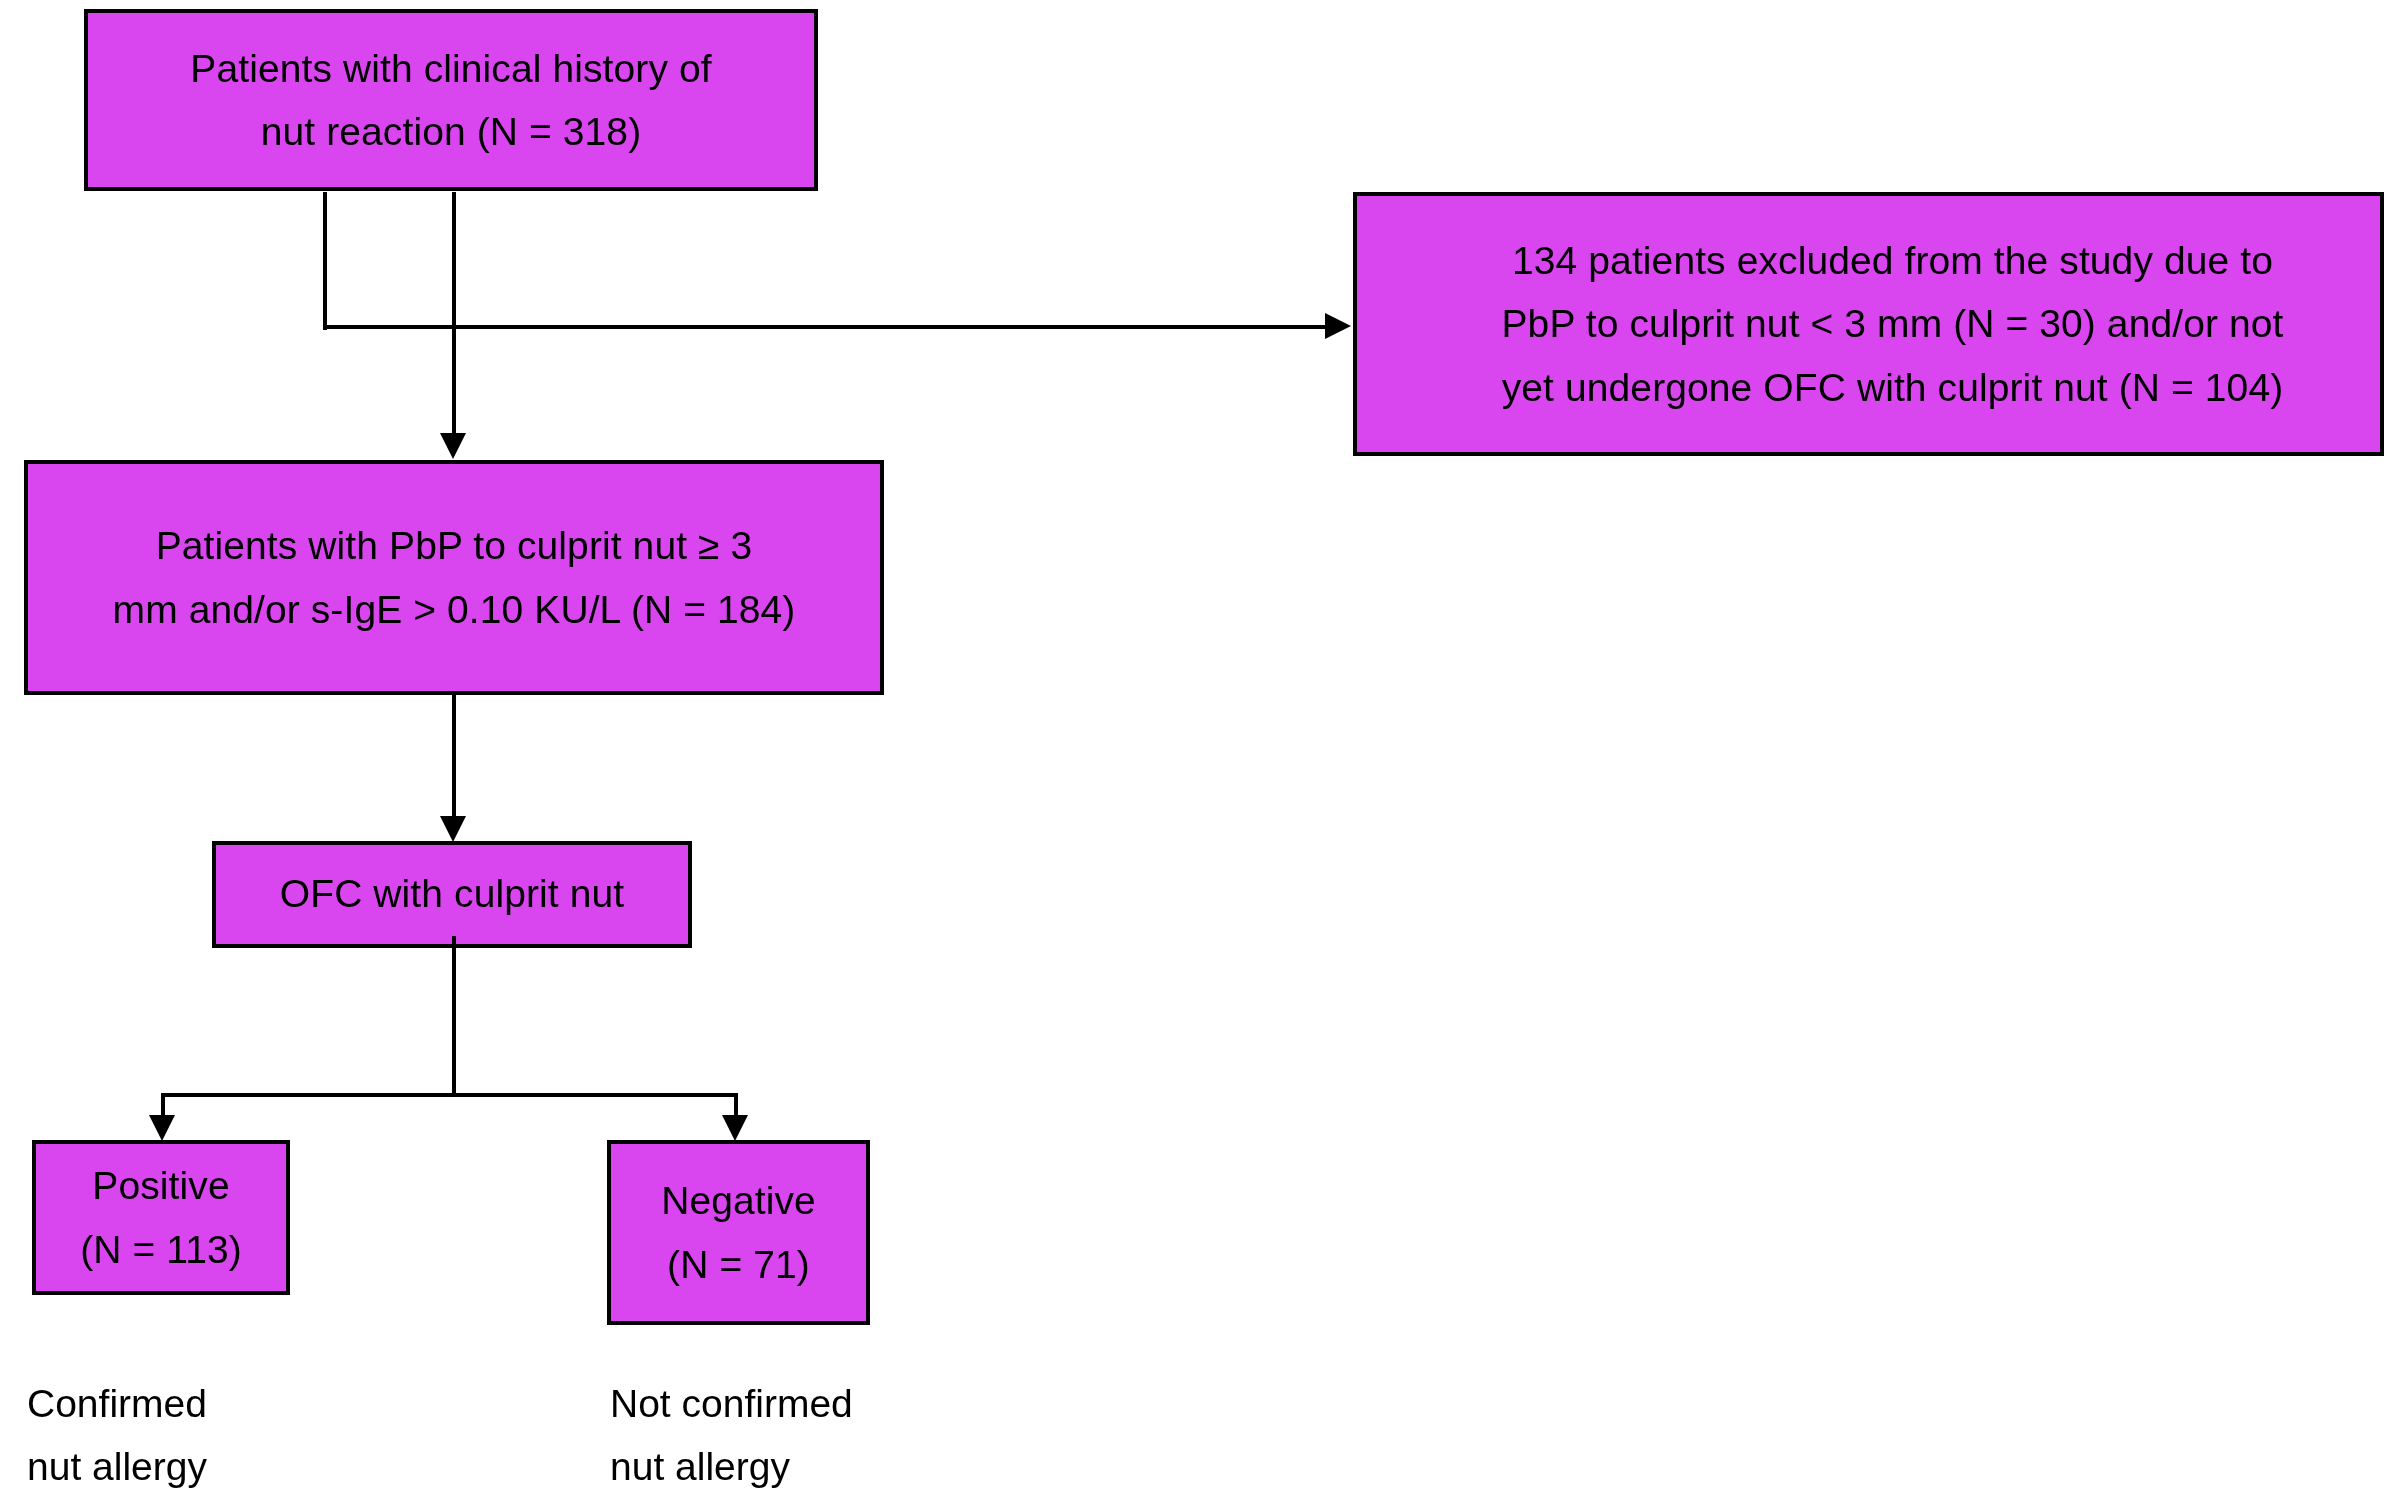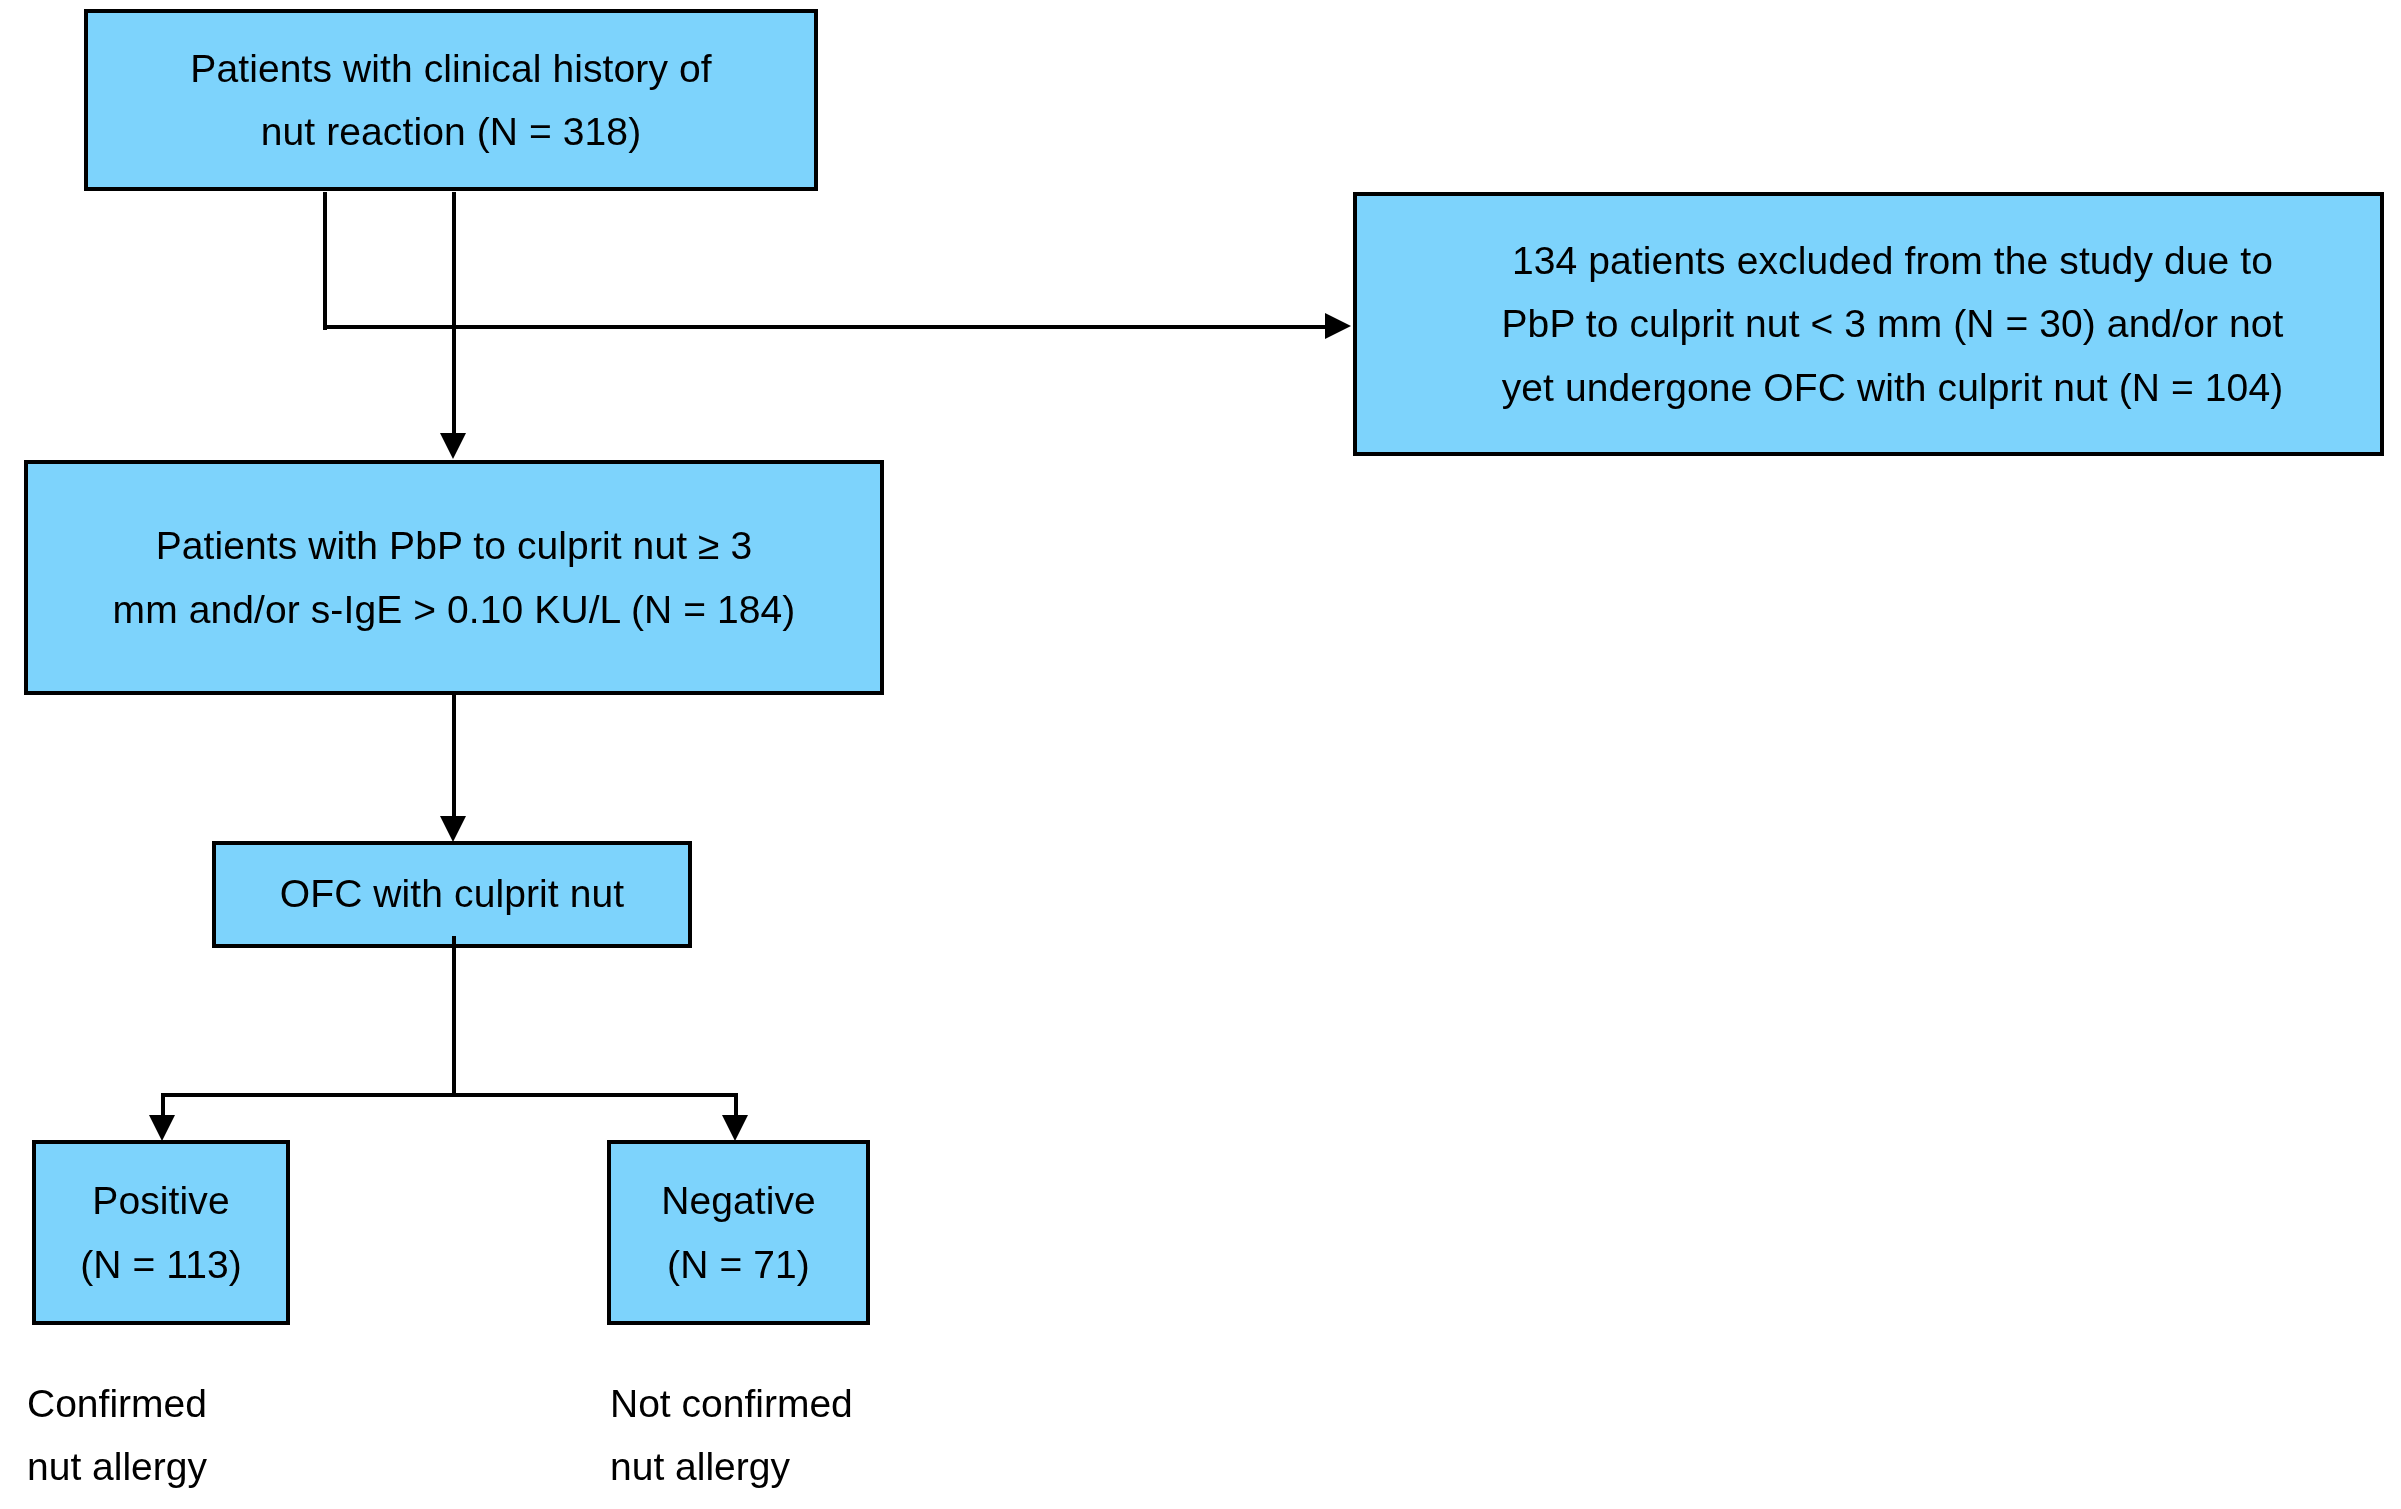--- a/index.html
+++ b/index.html
@@ -13,21 +13,21 @@
     height: 1510px;
     background: #ffffff;
     font-family: "Liberation Sans", sans-serif;
     color: #000000;
     overflow: hidden;
   }
   .node {
     position: absolute;
     box-sizing: border-box;
     border: 4.4px solid #000000;
-    background: #7dd3fc;
+    background: #d946ef;
     display: flex;
     align-items: center;
     justify-content: center;
     text-align: center;
   }
   .node .node-text {
     display: block;
     width: 100%;
     padding: 0 16px;
     box-sizing: border-box;
@@ -35,21 +35,21 @@
     line-height: 1.62;
     font-weight: 400;
     letter-spacing: 0.1px;
     white-space: pre-line;
   }
   
   #node-cohort      { left: 84px;  top: 9.3px;   width: 734px; height: 182px; }
   #node-excluded    { left: 1353px; top: 192px;  width: 1031px; height: 264px; padding-left: 48px; }
   #node-eligible    { left: 24px;   top: 460px;  width: 860px; height: 235px; }
   #node-ofc         { left: 212px;  top: 841px; width: 480px;  height: 107px; }
-  #node-positive    { left: 32px;   top: 1140px; width: 258px;  height: 185px; }
+  #node-positive    { left: 32px;   top: 1140px; width: 258px;  height: 155px; }
   #node-negative    { left: 607px;  top: 1140px; width: 263px;  height: 185px; }
 
   #node-ofc .node-text { font-size: 39px; line-height: 1.1; }
 
   
   .caption {
     position: absolute;
     font-size: 39px;
     line-height: 1.62;
     white-space: pre-line;

